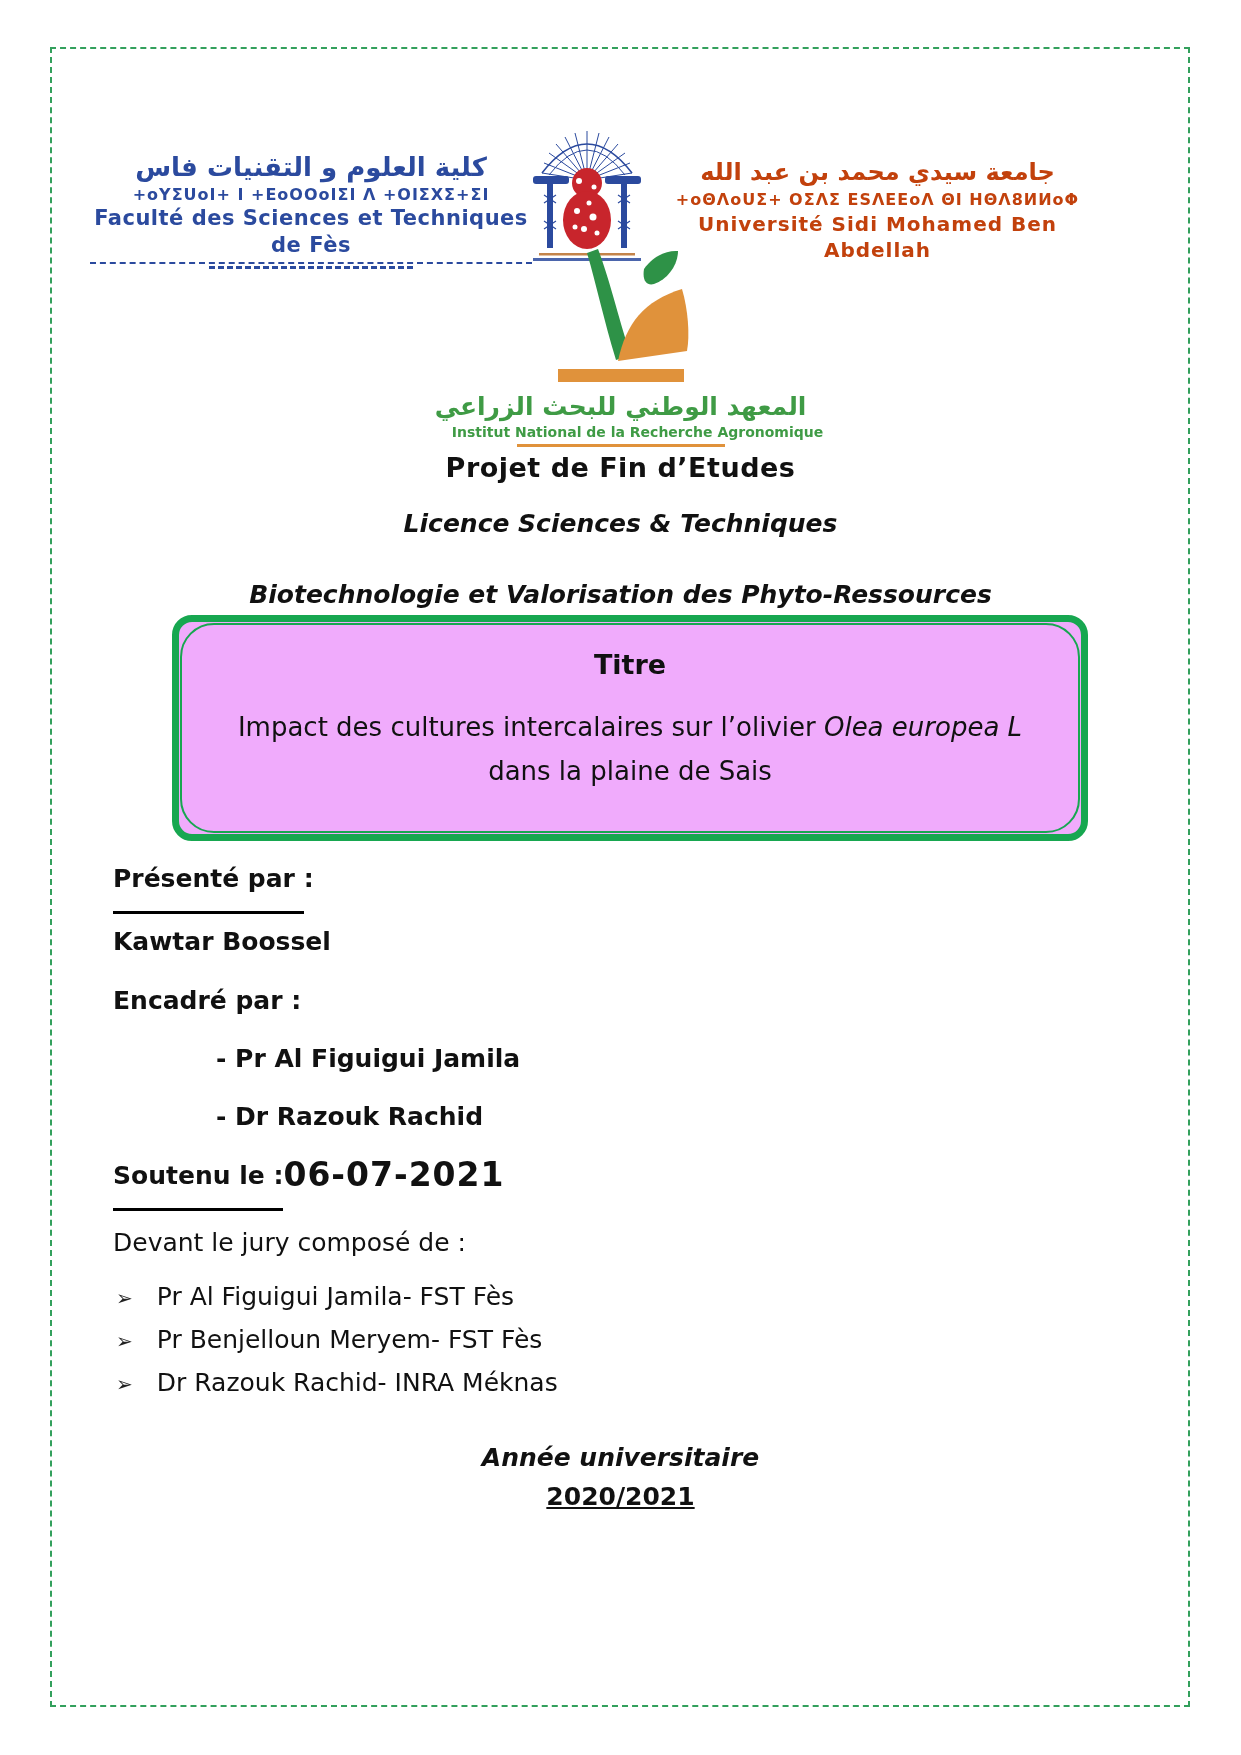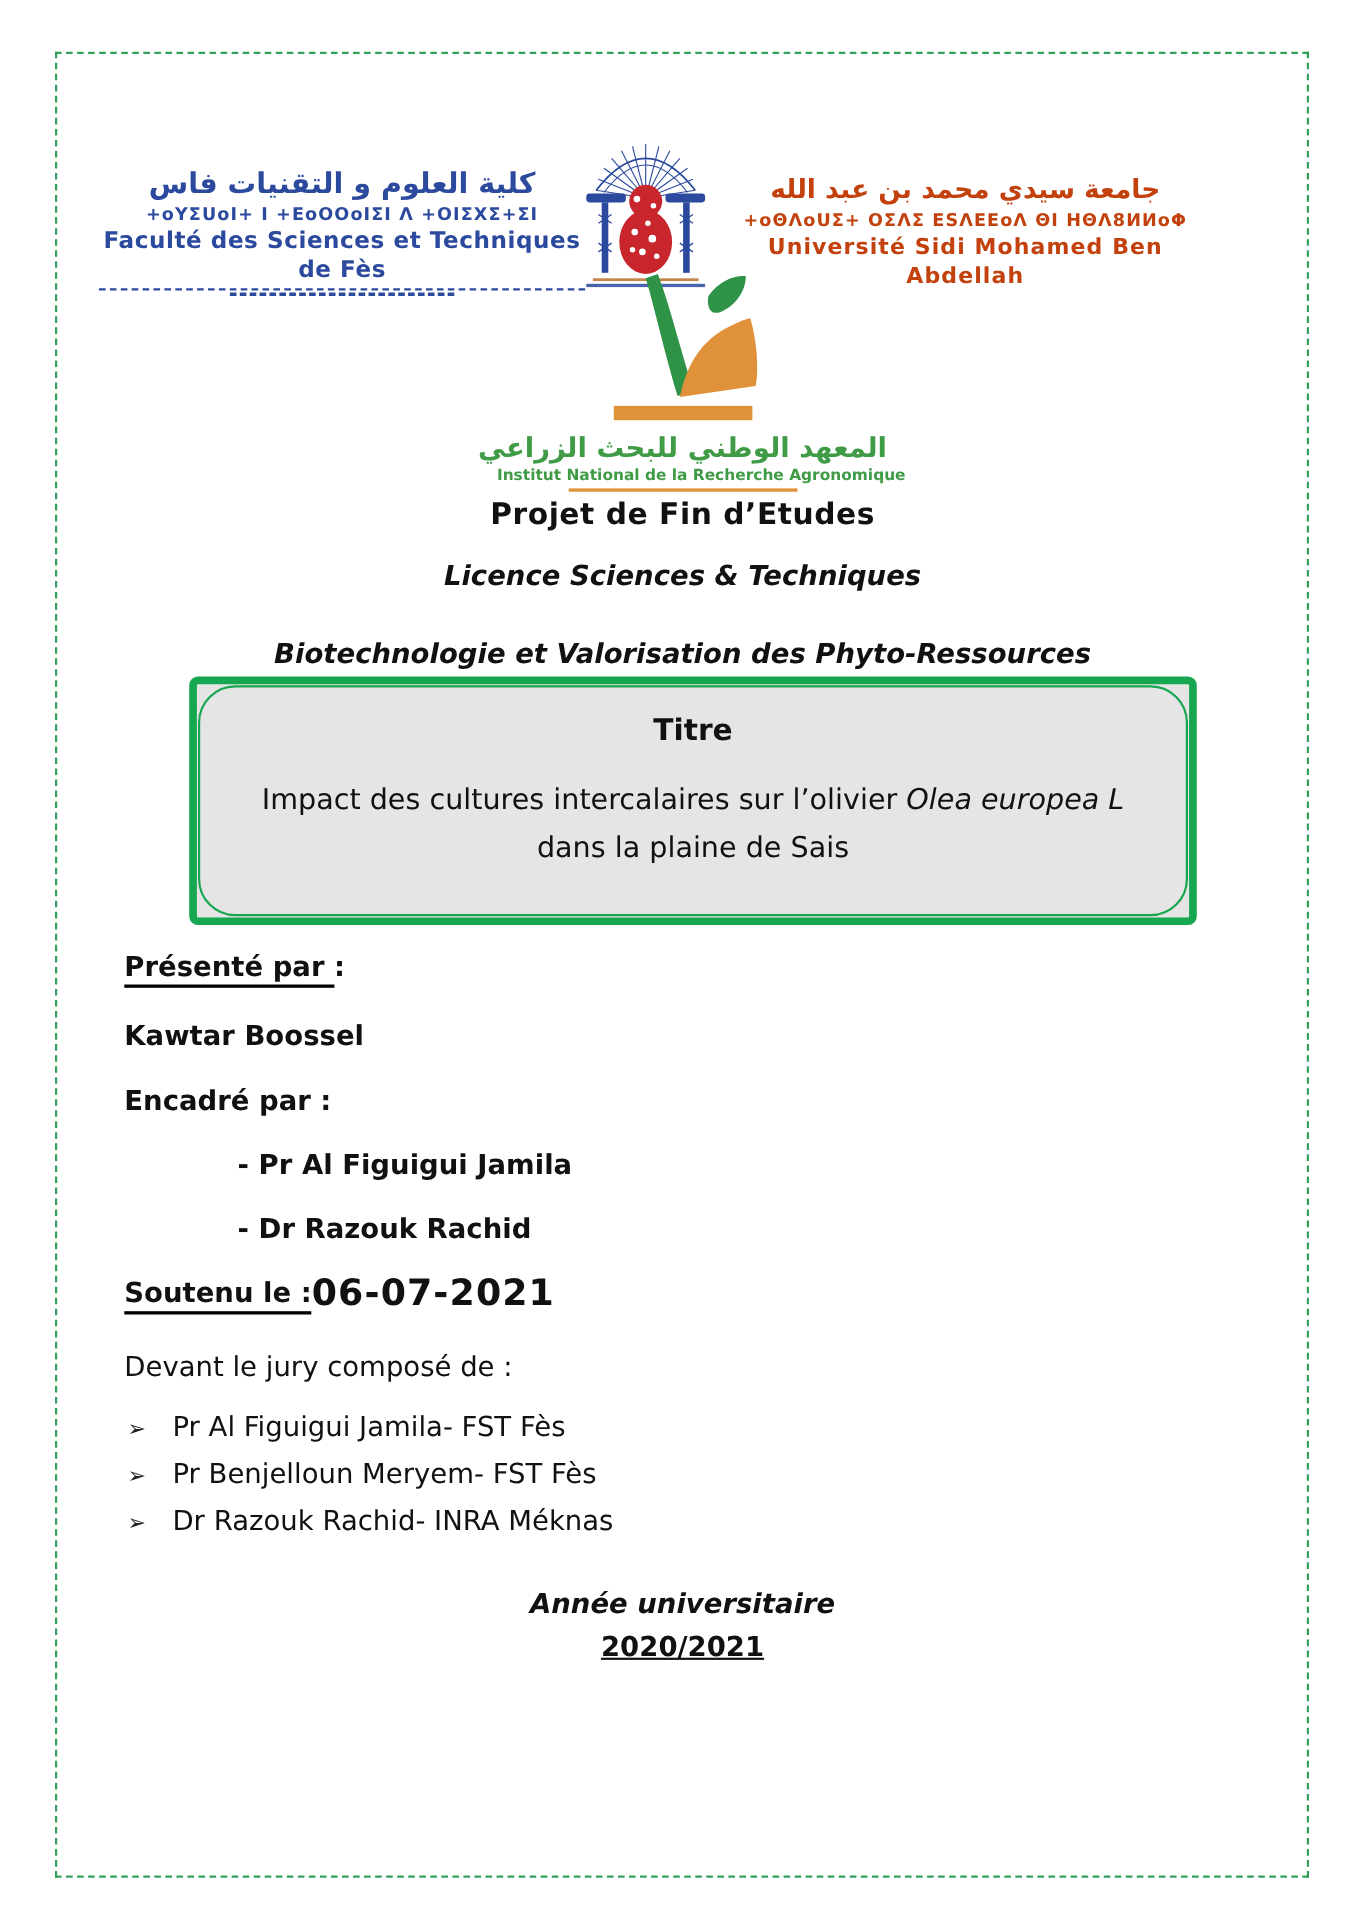--- a/index.html
+++ b/index.html
@@ -49,36 +49,36 @@
   
   .intro-1 { position: absolute; left: 0; top: 452px; width: 100%; text-align: center;
              font-size: 27px; font-weight: bold; letter-spacing: 0.5px; }
   .intro-2 { position: absolute; left: 0; top: 509px; width: 100%; text-align: center;
              font-size: 25px; font-weight: bold; font-style: italic; }
   .intro-3 { position: absolute; left: 0; top: 580px; width: 100%; text-align: center;
              font-size: 25px; font-weight: bold; font-style: italic; }
   
   .title-box {
     position: absolute; left: 172px; top: 615px; width: 916px; height: 226px;
-    border: 7px solid #17a750; border-radius: 8px;
-    background: #e5e5e5;
+    border: 7px solid #17a750; border-radius: 20px;
+    background: #f0abfc;
   }
   .title-box-inner {
     position: absolute; inset: 1px;
     border: 2px solid #17a750; border-radius: 34px;
     padding-top: 24px;
     text-align: center;
   }
   .title-heading { font-size: 27px; font-weight: bold; }
   .title-line1 { font-size: 26px; margin-top: 32px; }
   .title-line1 .species { font-style: italic; margin-top: 36px; }
   .title-line2 { font-size: 26px; margin-top: 14px; }
   
   .lbl { font-size: 25px; font-weight: bold; }
-  .underlined { border-bottom: 3px solid #000; padding-bottom: 2px; }
+  .underlined { border-bottom: 3px solid #000; padding-bottom: 18px; }
   .presente { position: absolute; left: 113px; top: 864px; }
   .presente-name { position: absolute; left: 113px; top: 927px; }
   .encadre { position: absolute; left: 113px; top: 986px; }
   .supervisor-1 { position: absolute; left: 216px; top: 1044px; }
   .supervisor-2 { position: absolute; left: 216px; top: 1102px; }
   .soutenu { position: absolute; left: 113px; top: 1155px; }
   .soutenu-date { font-size: 33px; font-weight: bold; letter-spacing: 1px; vertical-align: -2px; }
   .jury-intro { position: absolute; left: 113px; top: 1228px; font-size: 25px; }
   .jury-list { position: absolute; left: 116px; top: 1276px; }
   .jury-item { display: flex; align-items: baseline; font-size: 25px; line-height: 42px; }

